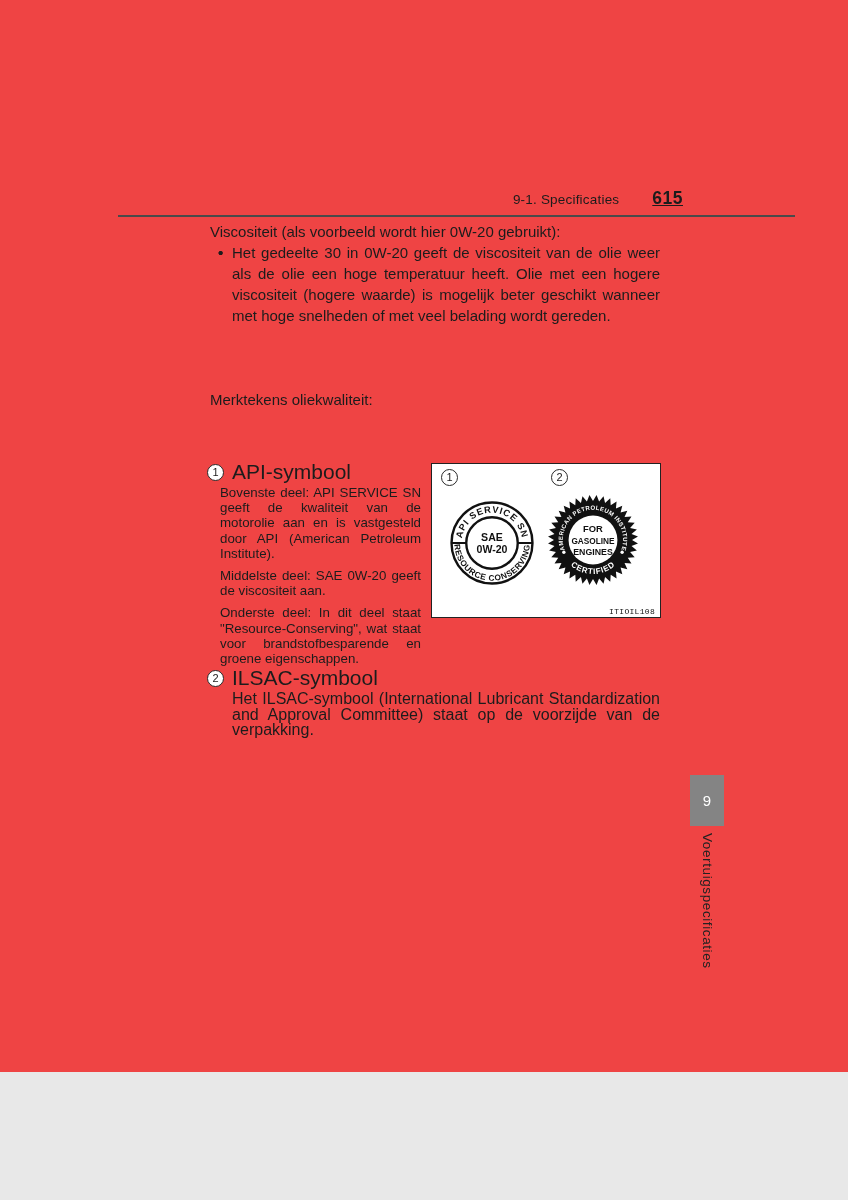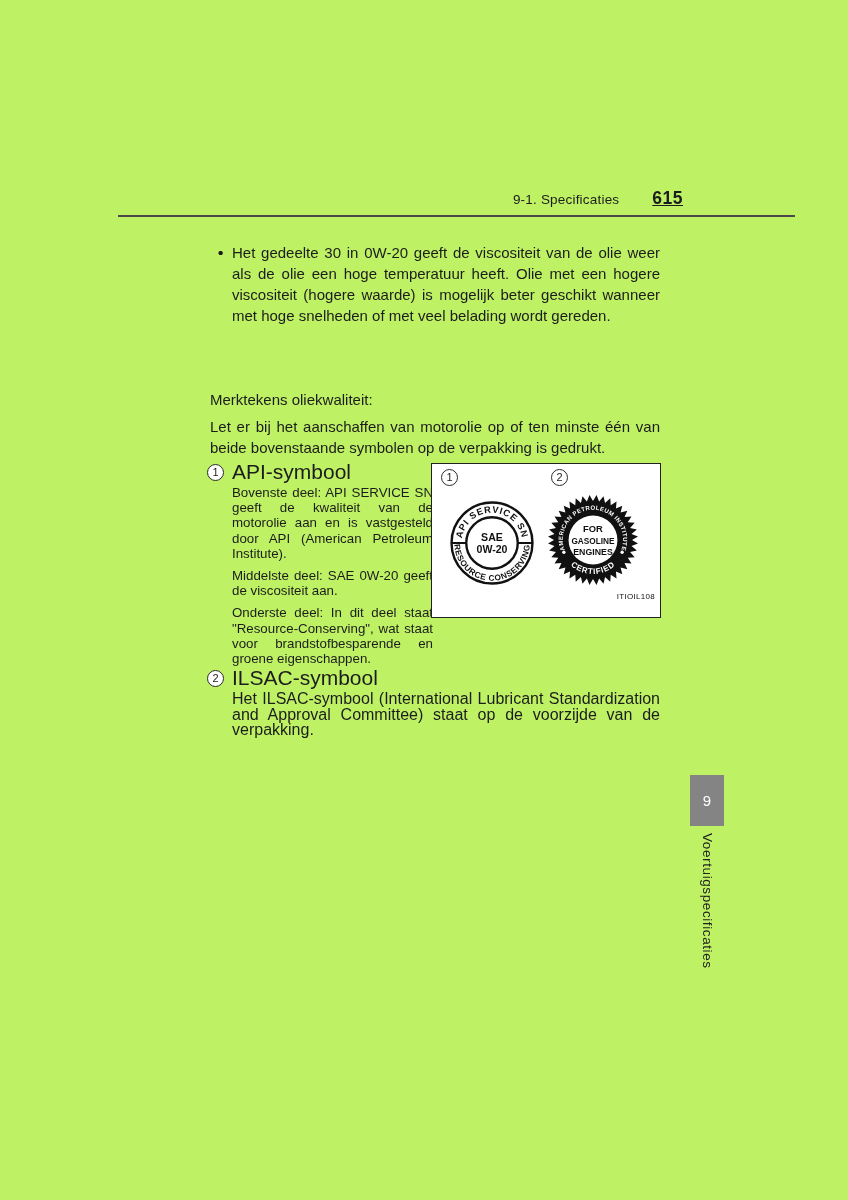--- a/index.html
+++ b/index.html
@@ -1,20 +1,20 @@
 <!DOCTYPE html>
 <html><head>
 <meta charset="utf-8">
 <style>
   * { margin: 0; padding: 0; box-sizing: border-box; }
   html,body { background:#e8e8e8; }
   #page {
     position: relative;
-    width: 848px; height: 1200px;
-    background: #bef264;
+    width: 848px; height: 1072px;
+    background: #ef4444;
     font-family: "Liberation Sans", sans-serif;
     color: #1c1c1c;
     overflow: hidden;
   }
   
   #header {
     position: absolute; left: 118px; top: 188px; width: 565px;
     display: flex; justify-content: flex-end; align-items: baseline; gap: 33px;
   }
   #header .section { font-size: 13.5px; letter-spacing: .2px; }
@@ -36,37 +36,37 @@
   
   .callout {
     display: inline-flex; align-items: center; justify-content: center;
     width: 17px; height: 17px; border: 1.4px solid #2a2a2a; border-radius: 50%;
     font-size: 11px; line-height: 1; background: #fff; flex: none;
   }
   .item-heading { position: absolute; left: 207px; display: flex; align-items: center; gap: 8px; }
   .item-heading .item-title { font-size: 21px; }
   #item1-heading { top: 460px; }
   #item2-heading { top: 666px; }
-  .subcol { position: absolute; left: 232px; width: 201px; font-size: 13.3px; line-height: 15.2px; }
+  .subcol { position: absolute; left: 220px; width: 201px; font-size: 13.3px; line-height: 15.2px; }
   #item1-paras { top: 485px; }
   #item1-paras p { margin-bottom: 7px; }
   #item2-para { position: absolute; left: 232px; top: 691px; width: 428px; font-size: 16px; line-height: 15.5px; }
   
   #figure-box {
     position: absolute; left: 431px; top: 463px; width: 230px; height: 155px;
     border: 1.5px solid #222; background: #fff;
   }
   #figure-box .callout { position: absolute; background: transparent; }
   #fig-callout-1 { left: 9px; top: 5px; }
   #fig-callout-2 { left: 119px; top: 5px; }
   #api-svg   { position: absolute; left: 14px; top: 33px; }
   #ilsac-svg { position: absolute; left: 114px; top: 29px; }
   #figure-code {
-    position: absolute; right: 5px; bottom: 16px;
-    font-size: 8px; letter-spacing: .3px; color: #111;
+    position: absolute; right: 5px; bottom: 1px;
+    font-size: 8px; letter-spacing: .3px; color: #111; font-family: Liberation Mono, monospace;
   }
   
   #chapter-tab {
     position: absolute; left: 690px; top: 775px; width: 34px; height: 51px;
     background: #848484; color: #fff; display: flex; align-items: center; justify-content: center;
     font-size: 15px;
   }
   #chapter-title {
     position: absolute; left: 690px; top: 833px; width: 34px; height: 140px;
     display: flex; justify-content: center;
@@ -80,33 +80,33 @@
 <body>
 
 <div id="page">
 
   <div id="header">
     <span class="section">9-1. Specificaties</span>
     <span class="pagenum">615</span>
   </div>
   <div id="header-rule"></div>
 
+  <div id="intro-heading" class="blk t15">Viscositeit (als voorbeeld wordt hier 0W-20 gebruikt):</div>
 
   <ul id="bullets" class="blk t15">
     <li class="just">
       <span class="bullet">•</span>
     </li>
     <li class="just">
       <span class="bullet">•</span>
       <span>Het gedeelte 30 in 0W-20 geeft de viscositeit van de olie weer als de olie een hoge temperatuur heeft. Olie met een hogere viscosi­teit (hogere waarde) is mogelijk beter geschikt wanneer met hoge snelheden of met veel belading wordt gereden.</span>
     </li>
   </ul>
 
   <div id="quality-heading" class="blk t15">Merktekens oliekwaliteit:</div>
-  <div id="quality-text" class="blk t15 just">Let er bij het aanschaffen van motorolie op of ten minste één van beide bovenstaande symbolen op de verpakking is gedrukt.</div>
 
   <div id="item1-heading" class="item-heading">
     <span class="callout">1</span>
     <span class="item-title">API-symbool</span>
   </div>
   <div id="item1-paras" class="subcol">
     <p class="just">Bovenste deel: API SERVICE SN geeft de kwaliteit van de motorolie aan en is vastgesteld door API (American Petroleum Institute).</p>
     <p class="just">Middelste deel: SAE 0W-20 geeft de viscositeit aan.</p>
     <p class="just">Onderste deel: In dit deel staat "Resource-Conserving", wat staat voor brandstofbesparende en groene eigenschappen.</p>
   </div>

